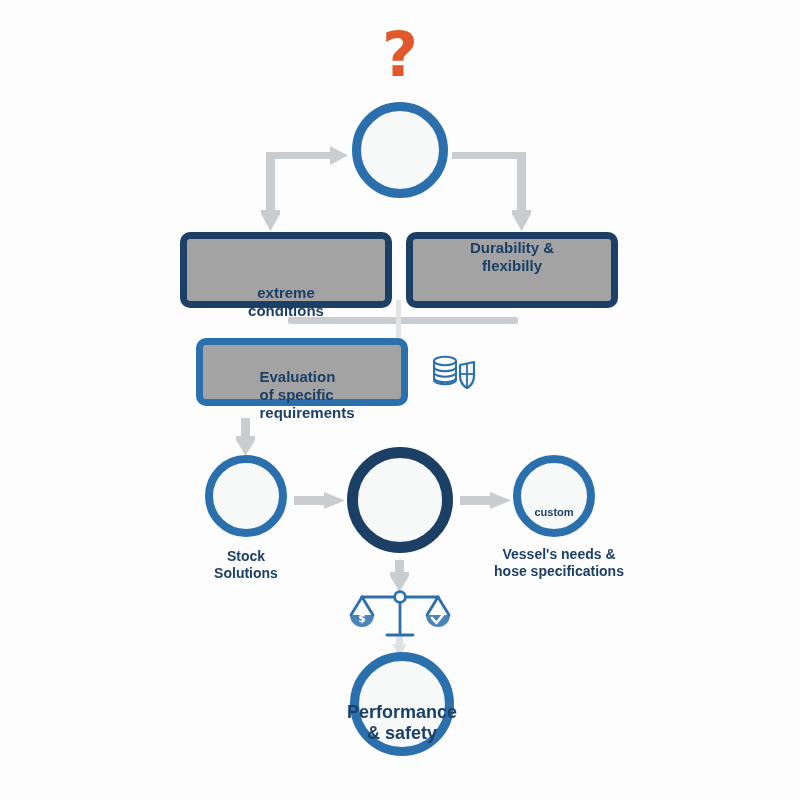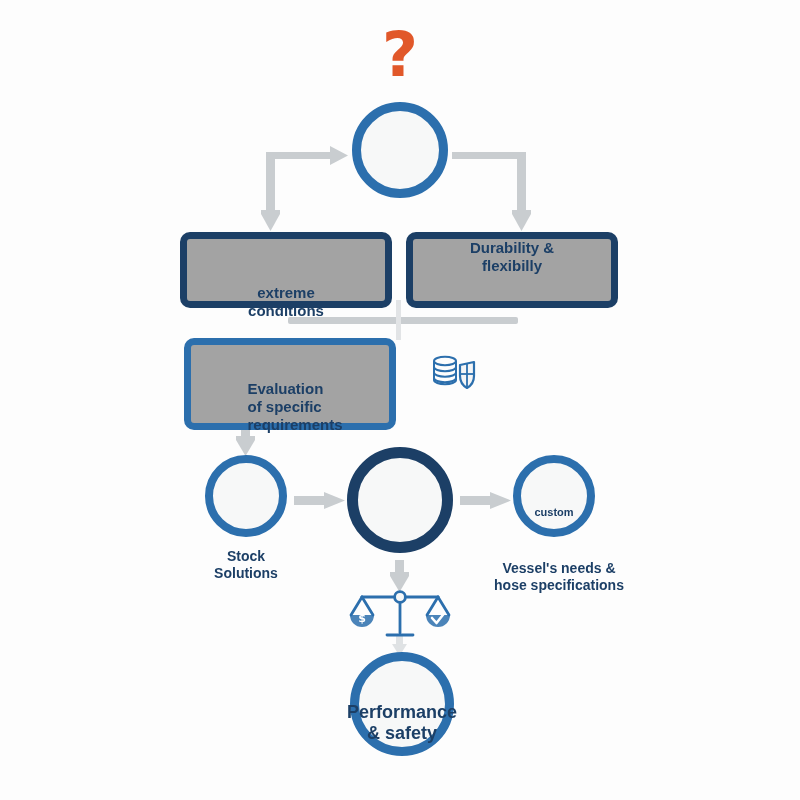--- a/index.html
+++ b/index.html
@@ -93,42 +93,42 @@
   
   .caption {
     position: absolute;
     font-size: 14px;
     font-weight: bold;
     color: #1c3f66;
     text-align: center;
     line-height: 1.22;
   }
   .caption.stock-cap { left: 186px; top: 548px; width: 120px; }
-  .caption.vessel-cap { left: 466px; top: 560px; width: 186px; }
+  .caption.vessel-cap { left: 466px; top: 546px; width: 186px; }
 
   
   .box {
     position: absolute;
     box-sizing: border-box;
     background: #a3a3a3;
     border-radius: 10px;
     display: flex;
     flex-direction: column;
     align-items: center;
     justify-content: center;
     gap: 12px;
     padding: 0 10px;
   }
   .box.navy   { border: 7px solid #1c3f66; }
   .box.blue   { border: 7px solid #2c6fad; }
   .box.gray   { border: 7px solid #7e8285; }
 
   .box.b-extreme   { left: 180px; top: 232px; width: 212px; height: 76px; }
   .box.b-durable   { left: 406px; top: 232px; width: 212px; height: 76px; }
-  .box.b-eval      { left: 184px; top: 338px; width: 212px; height: 92px; padding-left: 20px; }
+  .box.b-eval      { left: 196px; top: 338px; width: 212px; height: 68px; padding-left: 20px; }
   .box.b-quality   { left: 406px; top: 338px; width: 212px; height: 72px; }
 
   .box-label {
     font-size: 15px;
     font-weight: bold;
     color: #1c3f66;
     line-height: 1.2;
     text-align: center;
     white-space: pre-line;
   }

